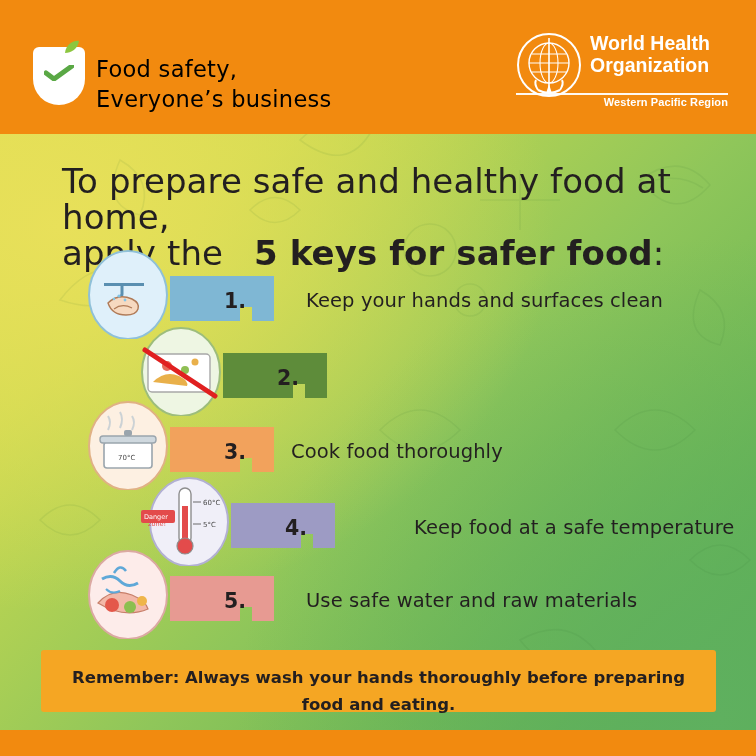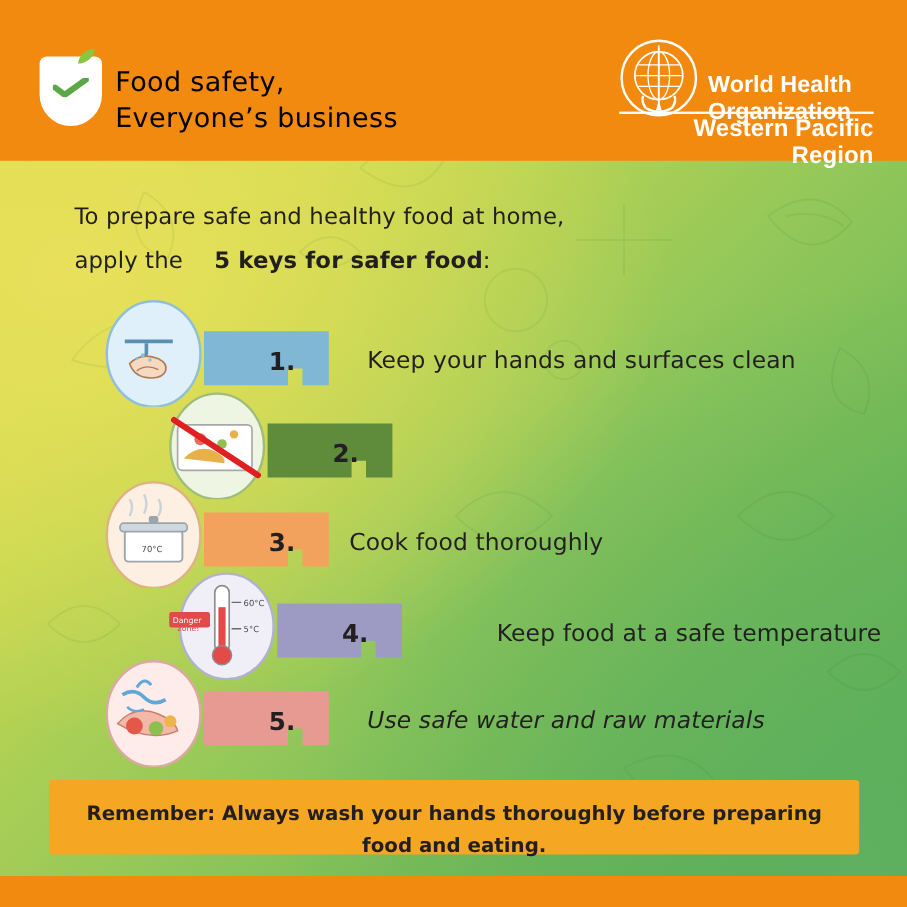--- a/index.html
+++ b/index.html
@@ -78,50 +78,49 @@
     width: 66px; height: 66px;
   }
   .who-text {
     position: absolute;
     left: 74px; top: 2px;
     font-family: "Liberation Sans", sans-serif;
     font-weight: bold;
     font-size: 19.5px;
     line-height: 22px;
     color: #ffffff;
-    margin-top: 28px;
   }
   .who-region {
     position: absolute;
     left: 0; top: 66px;
     width: 212px;
     text-align: right;
     font-family: "Liberation Sans", sans-serif;
     font-weight: bold;
-    font-size: 20px;
+    font-size: 11px;
     color: #ffffff;
     letter-spacing: 0.1px;
   }
   .who-rule {
     position: absolute;
     left: 0; top: 63px;
     width: 212px;
     height: 1.5px;
     background: #ffffff;
     opacity: 0.95;
   }
 
   
   .headline {
     position: absolute;
     left: 62px; top: 163px;
     width: 640px;
     color: #231f20;
     font-family: "DejaVu Sans", sans-serif;
-    font-size: 19px;
+    font-size: 34px;
     line-height: 36px;
     letter-spacing: 0.1px;
   }
   .headline b { font-weight: bold; margin-left: 20px; }
 
   
   .keys {
     position: absolute;
     left: 0; top: 243px;
     width: 756px;
@@ -329,21 +328,21 @@
           <path d="M40 30 q10 -6 18 2 q8 8 18 2" stroke="#5fa8d8" stroke-width="3" fill="none"></path>
           <path d="M52 24 q6 -10 12 -2" stroke="#5fa8d8" stroke-width="2.5" fill="none"></path>
           <path d="M36 54 q14 -16 34 -8 q14 6 16 14 q-24 10 -50 -6 z" fill="#f3b8a8" stroke="#c77f6a" stroke-width="1.2"></path>
           <circle cx="50" cy="56" r="7" fill="#e4584a"></circle>
           <circle cx="68" cy="58" r="6" fill="#8cbf4f"></circle>
           <circle cx="80" cy="52" r="5" fill="#efb54a"></circle>
           <path d="M44 40 q6 6 14 2" stroke="#5fa8d8" stroke-width="2" fill="none"></path>
         </g>
       </svg>
       <div class="key-num" style="left:162px; top:40px;">5.</div>
-      <div class="key-label" style="left:212px; top:40px;font-style:italic;">Use safe water and raw materials</div>
+      <div class="key-label" style="left:212px; top:40px;">Use safe water and raw materials</div>
     </div>
 
   </div>
 
   <div class="footer-banner">
     <div class="footer-text">
       <span>Remember: Always wash your hands thoroughly  before preparing  food</span>
       <span>and eating.</span>
     </div>
   </div>

